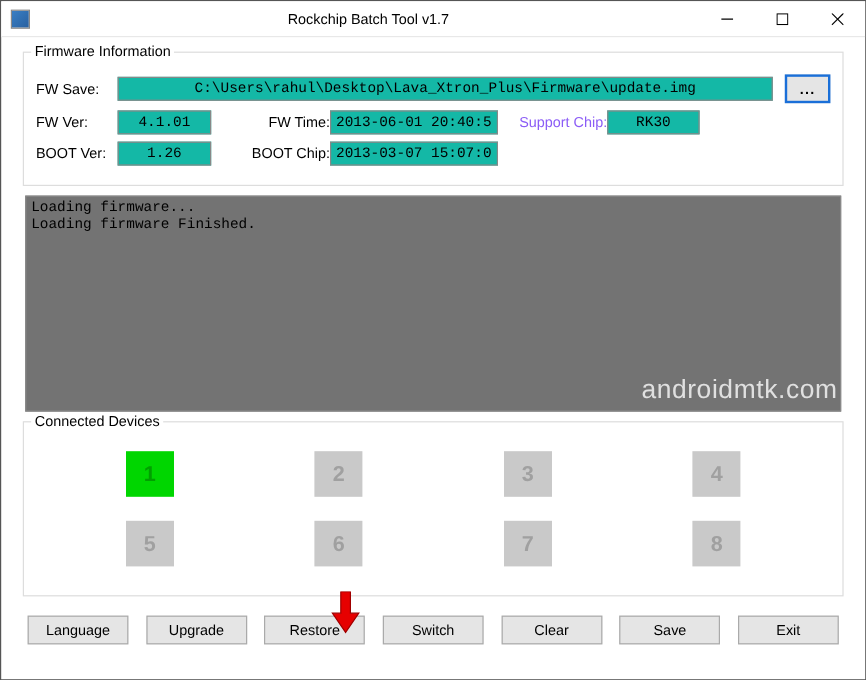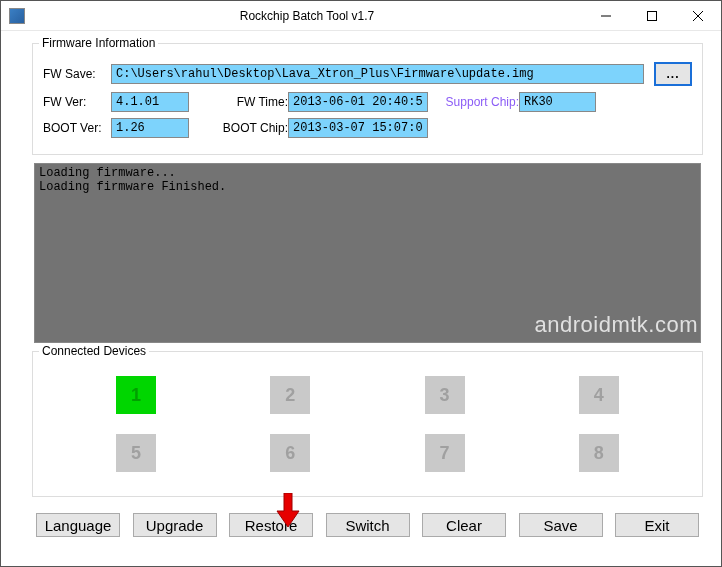--- a/index.html
+++ b/index.html
@@ -27,21 +27,20 @@
   background: linear-gradient(135deg,#3a7fc4 0%, #2860a0 100%);
   margin-right: 6px;
   border: 1px solid #888;
 }
 .titlebar .title { flex: 1; color: #000; }
 .winbtn { width: 46px; height: 30px; display:flex; align-items:center; justify-content:center; }
 .winbtn svg { display:block; }
 .client {
   padding: 12px 18px 16px 18px;
   position: relative;
-  margin-left: 13px;
 }
 .groupbox {
   border: 1px solid #ddd;
   position: relative;
   padding: 18px 10px 10px 10px;
   margin-bottom: 8px;
 }
 .groupbox .legend {
   position: absolute;
   top: -8px; left: 6px;
@@ -52,21 +51,22 @@
 .row { display: flex; align-items: center; margin-bottom: 6px; }
 .lbl { width: 68px; color: #000; }
 .lbl2 { width: 75px; color:#000;text-align:right; }
 .lbl3 { width: 85px; color:#8b5cf6; text-align:right; margin-left: 6px;}
 .txt {
   border: 1px solid #888;
   height: 20px;
   padding: 1px 4px;
   font-family: "Courier New", monospace;
   font-size: 12px;
-  background: #7dd3fc;
+  background: #14b8a6;
+  text-align: center;
 }
 .fwpath { flex: 1; }
 .browse-btn {
   width: 38px; height: 24px;
   margin-left: 10px;
   border: 2px solid #1a6fd8;
   background: #e5e5e5;
   display:flex; align-items:center; justify-content:center;
   font-weight: bold;
 }
@@ -114,21 +114,21 @@
   display: flex;
   justify-content: space-between;
   padding: 8px 4px 0 4px;
   gap: 8px;
 }
 .wbtn {
   width: 84px; height: 24px;
   background: #e5e5e5;
   border: 1px solid #aaa;
   font-family: "Segoe UI", Tahoma, sans-serif;
-  font-size: 15px;
+  font-size: 12px;
   cursor: pointer;
 }
 .arrow {
   position: absolute;
   left: 272px;
   top: 492px;
   pointer-events: none;
 }
 </style>
 </head>

